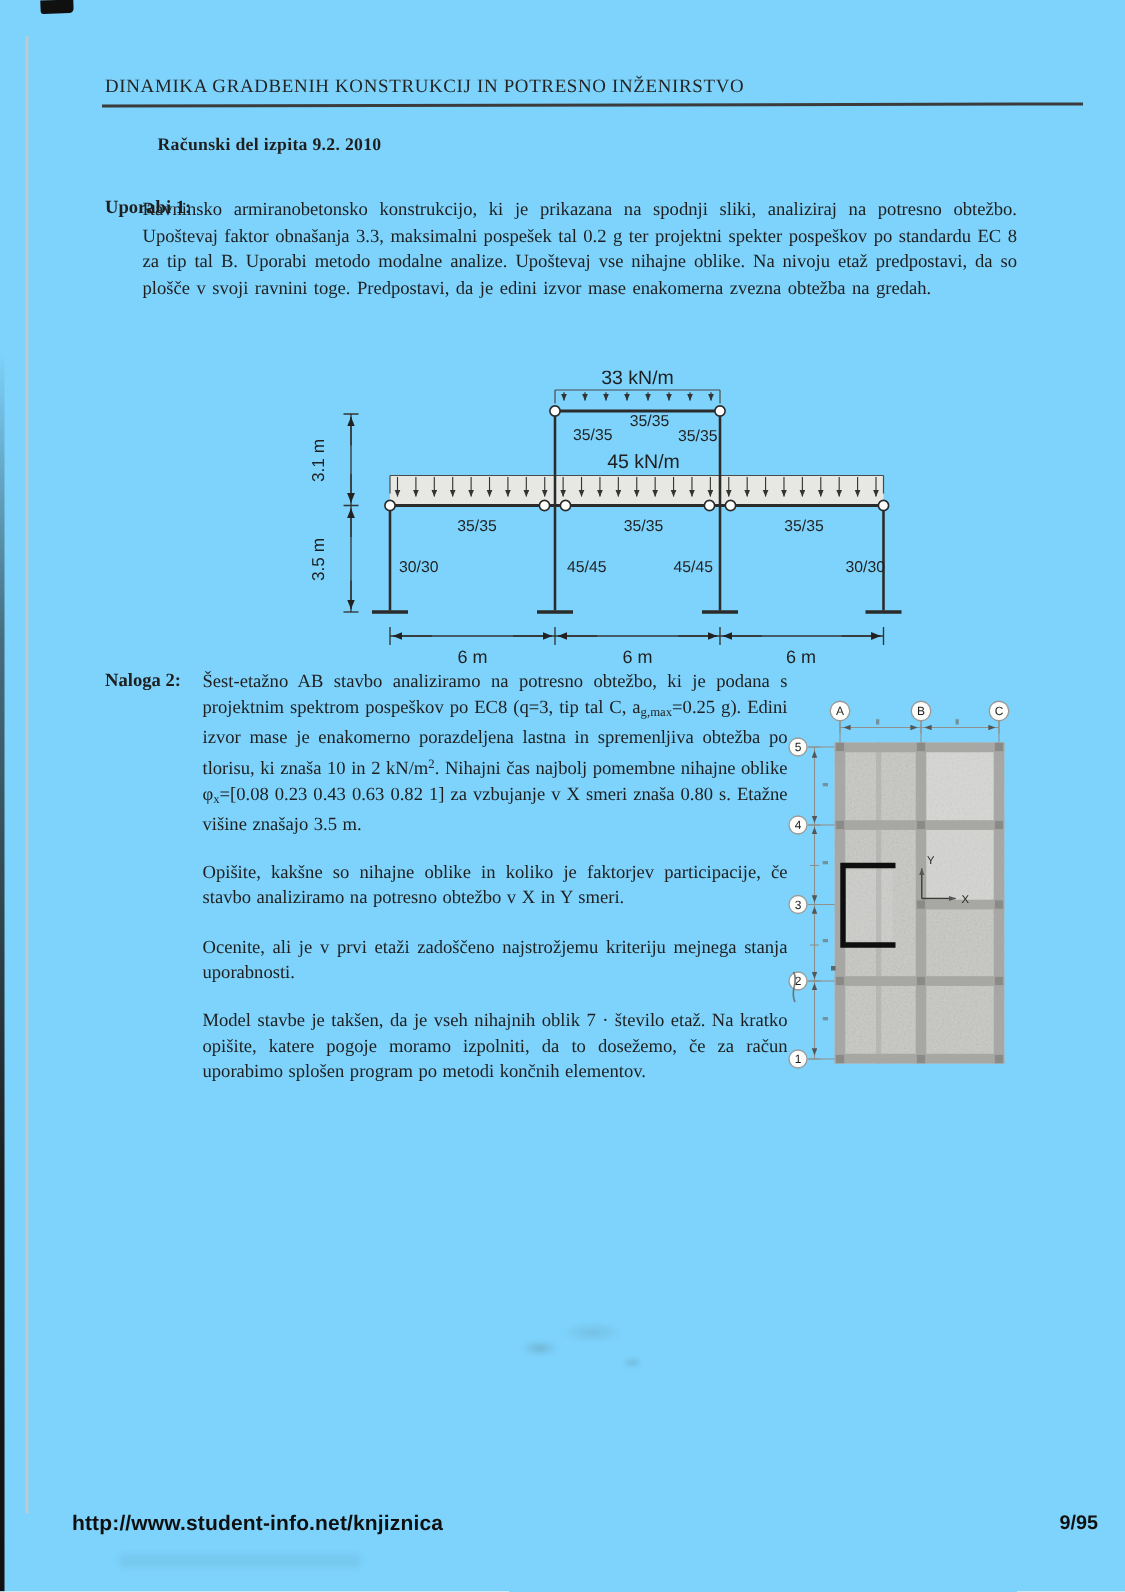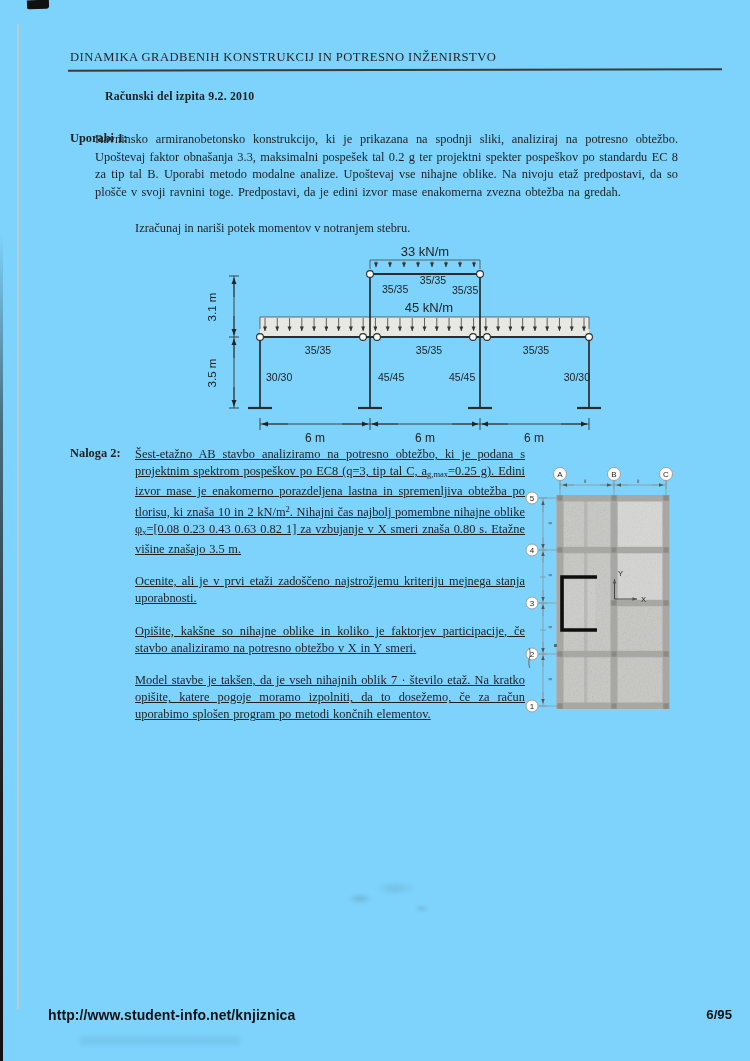--- a/index.html
+++ b/index.html
@@ -23,21 +23,21 @@
   .title-rule{position:absolute;left:68px;top:69px;width:654px;height:2px;background:#3b3b3b;transform:rotate(-.12deg);}
   .subtitle{position:absolute;left:69px;top:89px;font-weight:bold;font-size:11.8px;letter-spacing:.2px;margin-left:36px;}
 
   
   .task{position:absolute;}
   .task1{left:70px;top:131px;width:652px;}
   .task2{left:70px;top:446px;width:460px;}
   .task-label{position:absolute;left:0;top:0;font-weight:bold;font-size:12.4px;}
   .task-body{margin-left:65px;text-align:justify;font-size:12.4px;}
   .task1 .task-body{width:583px;line-height:17.6px;word-spacing:1.2px;margin-left:25px;}
-  .task2 .task-body{width:390px;line-height:17.2px;word-spacing:.6px;text-decoration:underline;}
+  .task2 .task-body{width:390px;line-height:17.2px;word-spacing:.6px;}
   .task-body p{margin:0;}
   .task2 .task-body p + p{margin-top:15px;}
   sub{font-size:8.5px;vertical-align:-2px;}
   sup{font-size:8.5px;vertical-align:4px;}
   .task1-p2{position:absolute;left:135px;top:221px;font-size:12.4px;}
 
   
   .frame-diagram{position:absolute;left:192px;top:247px;}
   .plan-diagram{position:absolute;left:518px;top:458px;}
   svg text{font-family:"Liberation Sans",sans-serif;fill:#1f1f1f;}
@@ -60,21 +60,20 @@
   <div class="doc-title">DINAMIKA GRADBENIH KONSTRUKCIJ IN POTRESNO INŽENIRSTVO</div>
   <div class="title-rule"></div>
   <div class="subtitle">Računski del izpita 9.2. 2010</div>
 
   <div class="task task1">
     <div class="task-label">Uporabi 1:</div>
     <div class="task-body">
       <p>Ravninsko armiranobetonsko konstrukcijo, ki je prikazana na spodnji sliki, analiziraj na potresno obtežbo. Upoštevaj faktor obnašanja 3.3, maksimalni pospešek tal 0.2 g ter projektni spekter pospeškov po standardu EC 8 za tip tal B. Uporabi metodo modalne analize. Upoštevaj vse nihajne oblike. Na nivoju etaž predpostavi, da so plošče v svoji ravnini toge. Predpostavi, da je edini izvor mase enakomerna zvezna obtežba na gredah.</p>
     </div>
   </div>
-  <div class="task1-p2">Izračunaj in nariši potek momentov v notranjem stebru.</div>
 
   <svg class="frame-diagram" width="475" height="205" viewBox="0 0 475 205">
     <defs>
       <marker id="arrD" markerUnits="userSpaceOnUse" markerWidth="6" markerHeight="5" refX="4.6" refY="2" orient="auto">
         <path d="M0,0 L4.8,2 L0,4 Z" fill="#333"></path>
       </marker>
       <marker id="arrDim" markerUnits="userSpaceOnUse" markerWidth="8" markerHeight="6" refX="6.3" refY="2.6" orient="auto">
         <path d="M0,0 L6.5,2.6 L0,5.2 Z" fill="#222"></path>
       </marker>
     </defs>
@@ -199,22 +198,22 @@
     </g>
     <text x="123" y="195" font-size="12" text-anchor="middle">6 m</text>
     <text x="233" y="195" font-size="12" text-anchor="middle">6 m</text>
     <text x="342" y="195" font-size="12" text-anchor="middle">6 m</text>
   </svg>
 
   <div class="task task2">
     <div class="task-label">Naloga 2:</div>
     <div class="task-body">
       <p><span>Šest-etažno AB stavbo analiziramo na potresno obtežbo, ki je podana s projektnim spektrom pospeškov po EC8 (q=3, tip tal C, a</span><sub>g,max</sub><span>=0.25 g). Edini izvor mase je enakomerno porazdeljena lastna in spremenljiva obtežba po tlorisu, ki znaša 10 in 2 kN/m</span><sup>2</sup><span>. Nihajni čas najbolj pomembne nihajne oblike φ</span><sub>x</sub><span>=[0.08 0.23 0.43 0.63 0.82 1] za vzbujanje v X smeri znaša 0.80 s. Etažne višine znašajo 3.5 m.</span></p>
+      <p>Opišite, kakšne so nihajne oblike in koliko je faktorjev participacije, če stavbo analiziramo na potresno obtežbo v X in Y smeri.</p>
       <p>Ocenite, ali je v prvi etaži zadoščeno najstrožjemu kriteriju mejnega stanja uporabnosti.</p>
-      <p>Opišite, kakšne so nihajne oblike in koliko je faktorjev participacije, če stavbo analiziramo na potresno obtežbo v X in Y smeri.</p>
       <p>Model stavbe je takšen, da je vseh nihajnih oblik  7 · število etaž. Na kratko opišite, katere pogoje moramo izpolniti, da to dosežemo, če za račun uporabimo splošen program po metodi končnih elementov.</p>
     </div>
   </div>
 
   <svg class="plan-diagram" width="190" height="275" viewBox="0 0 190 275">
     <defs>
       <filter id="speck" x="0%" y="0%" width="100%" height="100%">
         <feTurbulence type="fractalNoise" baseFrequency="0.75" numOctaves="2" seed="7" stitchTiles="stitch"></feTurbulence>
         <feColorMatrix type="saturate" values="0"></feColorMatrix>
         <feComponentTransfer>
@@ -336,15 +335,15 @@
     <text x="123" y="144" font-size="7.5">X</text>
 
     <path d="M12,210 C 8,202 15,197 11,190" stroke="#5f5f5c" stroke-width="1.1" fill="none" opacity=".8"></path>
     <rect x="36" y="186" width="3" height="3" fill="#4f4f4c" opacity=".8"></rect>
   </svg>
 
   <div class="smudge-mid"></div>
   <div class="smudge-bottom"></div>
 
   <div class="footer-url">http://www.student-info.net/knjiznica</div>
-  <div class="footer-page">6/95</div>
+  <div class="footer-page">9/95</div>
 
 </div>
 
 </body></html>

